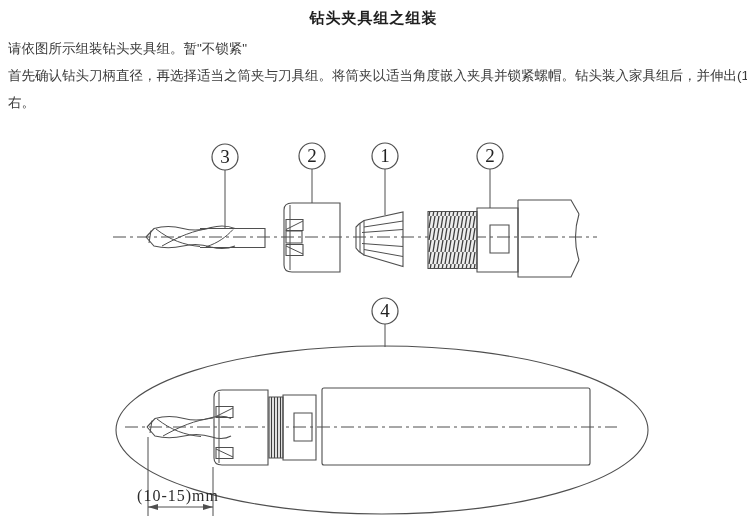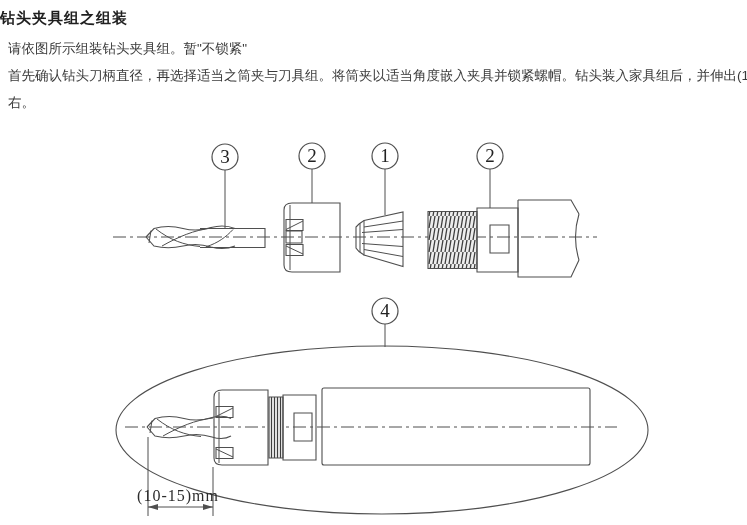--- a/index.html
+++ b/index.html
@@ -6,21 +6,21 @@
   body{
     width:747px;height:525px;
     background:#ffffff;
     font-family:"Liberation Sans", sans-serif;
     position:relative;
     overflow:hidden;
   }
   .page{position:absolute;inset:0;}
   .title{
     position:absolute;top:9px;left:0;width:747px;
-    text-align:left;margin:0;
+    text-align:center;margin:0;
     font-size:15px;font-weight:bold;color:#1f1f1f;
     letter-spacing:1px;
   }
   .line{
     position:absolute;left:8px;margin:0;width:735px;
     font-size:13.5px;color:#3a3a3a;line-height:16px;
     white-space:nowrap;
   }
   .l1{top:41px;}
   .l2{top:68px;}

